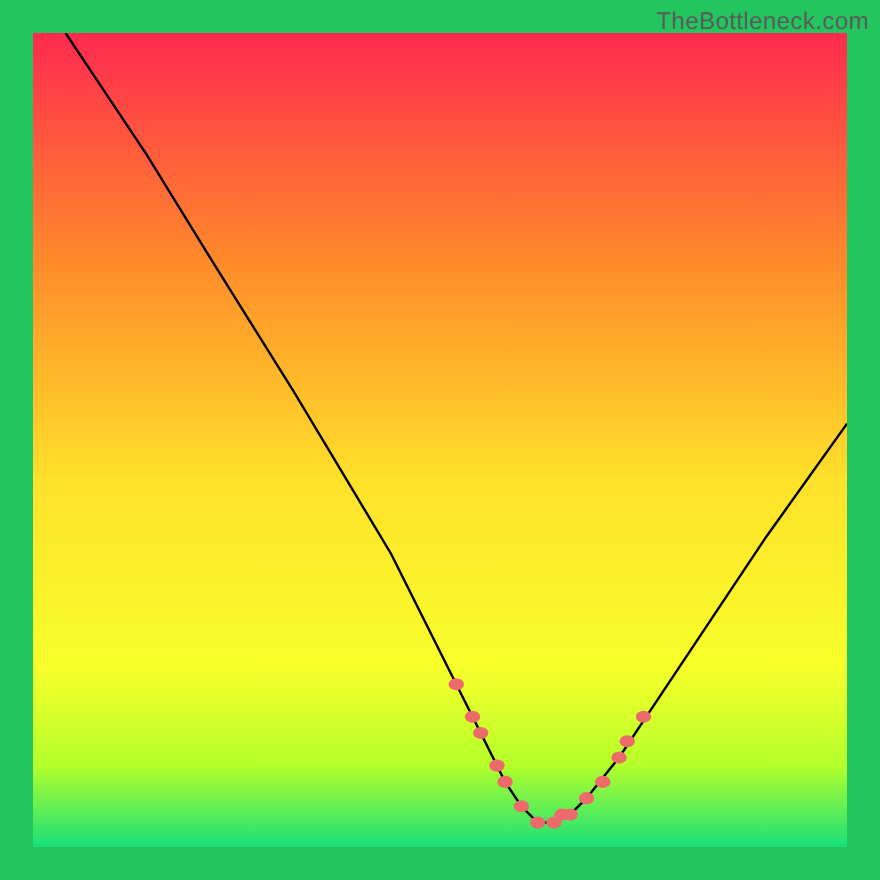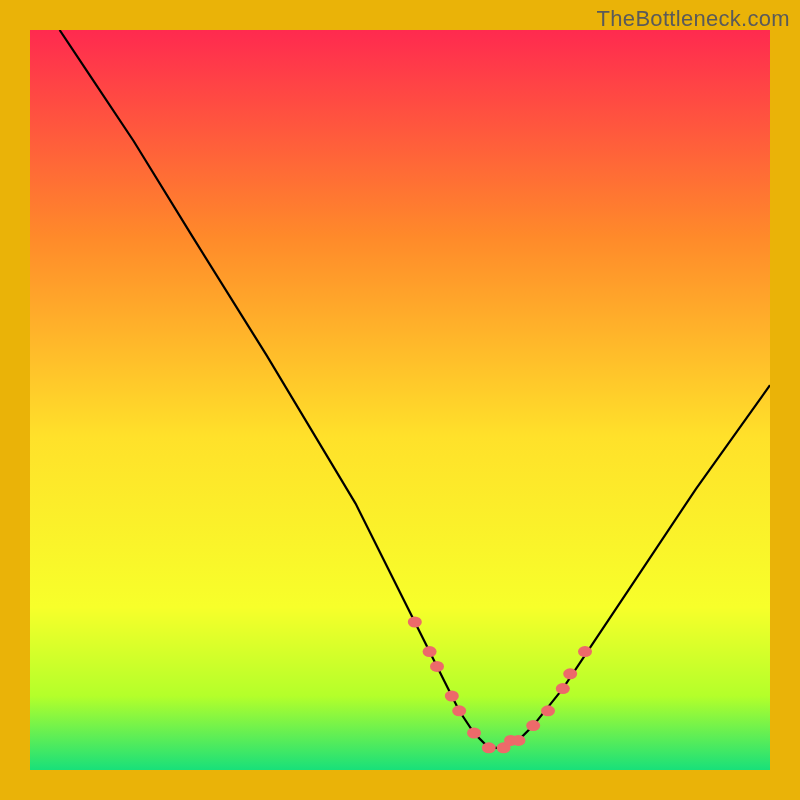--- a/index.html
+++ b/index.html
@@ -7,21 +7,21 @@
     padding: 0;
     width: 800px;
     height: 800px;
     background: #000000;
     overflow: hidden;
   }
   .stage {
     position: relative;
     width: 800px;
     height: 800px;
-    background: #eab308;
+    background: #22c55e;
   }
   .watermark {
     position: absolute;
     top: 6px;
     right: 10px;
     font-family: Arial, Helvetica, sans-serif;
     font-size: 22px;
     font-weight: 500;
     color: #5a5a5a;
     letter-spacing: 0.3px;

